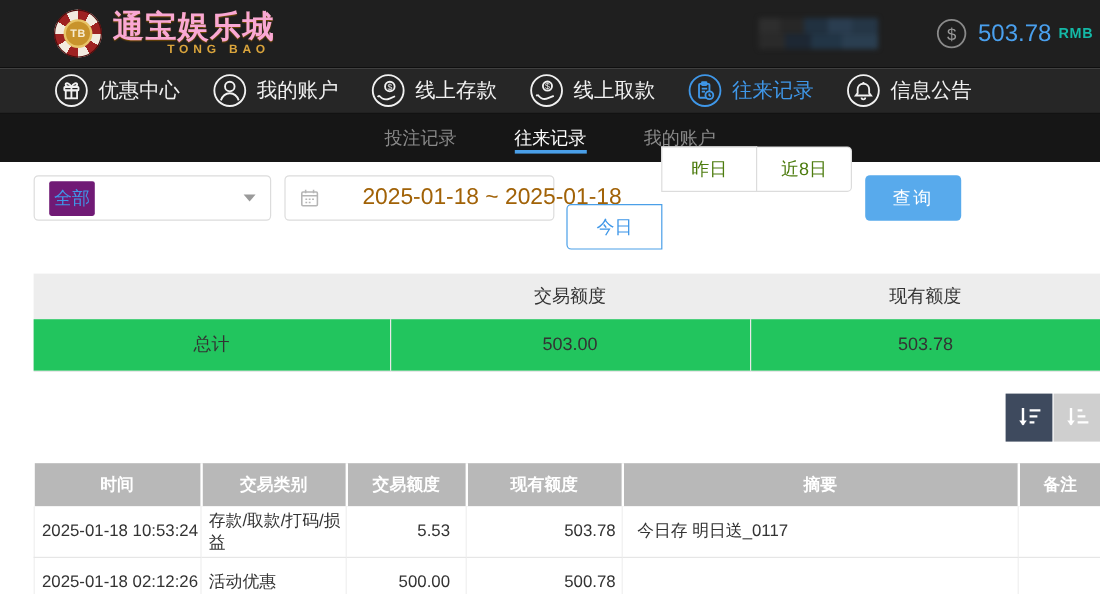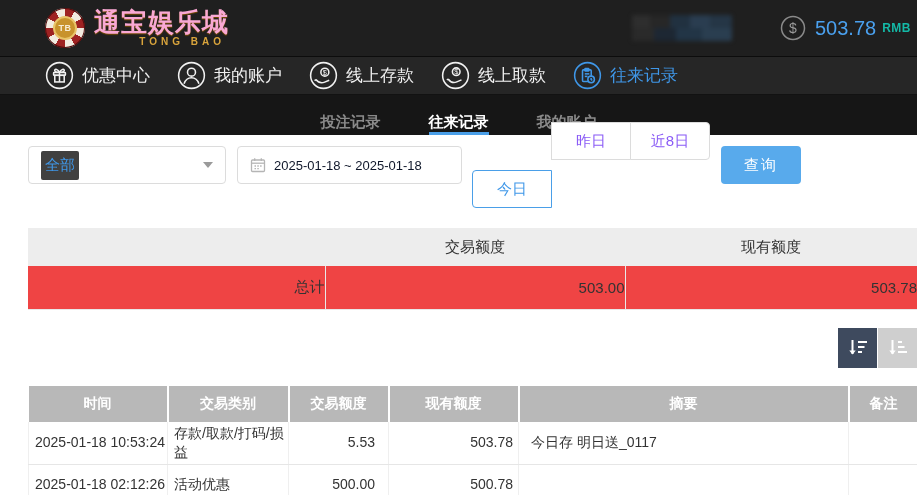--- a/index.html
+++ b/index.html
@@ -28,43 +28,43 @@
 
   
   .mainnav{ height:38px; background:#262626; display:flex; align-items:center; padding-left:45px; gap:27px; border-bottom:1px solid #121212; }
   .nav-item{ display:flex; align-items:center; gap:8px; color:#f1f1f1; font-size:17px; cursor:pointer; white-space:nowrap; }
   .nav-item .nav-ic{ width:29px; height:29px; display:flex; color:#f1f1f1; }
   .nav-item.active{ color:#3f97e8; }
   .nav-item.active .nav-ic{ color:#3f97e8; }
   .nav-ic svg{ width:100%; height:100%; }
 
   
-  .subtabs{ height:40px; background:#161616; display:flex; align-items:flex-end; justify-content:center; gap:48px;font-weight:bold; }
+  .subtabs{ height:40px; background:#161616; display:flex; align-items:center; justify-content:center; gap:48px; }
   .subtab{ font-size:15px; color:#8a8a8a; display:flex; align-items:center; cursor:pointer; border-bottom:3px solid transparent; padding-top:3px; }
   .subtab.active{ color:#ffffff; border-bottom-color:#4a9fe8; }
 
   
   .filter-row{ display:flex; align-items:center; margin:11px 0 0 28px; height:38px; }
   .select-box{ width:198px; height:38px; border:1px solid #dcdcdc; border-radius:4px; display:flex; align-items:center; padding:0 12px; position:relative; cursor:pointer; background:#fff; }
-  .select-value{ font-size:15px; color:#3f97e8; background:#404040; padding:5px 4px; border-radius:2px; }
+  .select-value{ font-size:15px; color:#3f97e8; background:#701a75; padding:5px 4px; border-radius:2px; }
   .caret{ position:absolute; right:12px; width:0; height:0; border-left:5px solid transparent; border-right:5px solid transparent; border-top:6px solid #9a9a9a; }
   .date-box{ width:225px; height:38px; border:1px solid #dcdcdc; border-radius:4px; display:flex; align-items:center; gap:8px; padding:0 12px; margin-left:11px; cursor:pointer; background:#fff; }
   .date-box .cal-ic{ width:16px; height:16px; display:flex; color:#b5b5b5; }
-  .date-value{ font-size:13px; color:#0f172a; white-space:nowrap; }
+  .date-value{ font-size:19px; color:#a16207; white-space:nowrap;margin-left:28px; }
   .quick-group{ display:flex; margin-left:10px; }
-  .quick-btn{ width:80px; height:38px; border:1px solid #dcdcdc; background:#fff; color:#8b5cf6; font-size:15px; display:flex; align-items:center; justify-content:center; cursor:pointer; margin-left:-1px; }
+  .quick-btn{ width:80px; height:38px; border:1px solid #dcdcdc; background:#fff; color:#4d7c0f; font-size:15px; display:flex; align-items:center; justify-content:center; cursor:pointer; margin-left:-1px; }
   .quick-btn:first-child{ border-radius:4px 0 0 4px; margin-left:0;margin-top:48px; }
   .quick-btn:last-child{ border-radius:0 4px 4px 0; }
   .quick-btn.active{ border-color:#4a9fe8; color:#3f97e8; position:relative; z-index:2; }
   .search-btn{ width:80px; height:38px; margin-left:11px; background:#58aaec; border:none; border-radius:4px; color:#fff; font-size:15px; display:flex; align-items:center; justify-content:center; cursor:pointer; letter-spacing:2px; }
 
   
   .summary-table{ width:889px; margin:44px 0 0 28px; border-collapse:collapse; table-layout:fixed; }
   .summary-table th{ background:#ededed; height:38px; font-size:15px; font-weight:normal; color:#333; text-align:center; }
-  .summary-table td{ height:43px; font-size:15px; color:#333; text-align:right; border-bottom:1px solid #e8e8e8; background:#ef4444; }
+  .summary-table td{ height:43px; font-size:15px; color:#333; text-align:center; border-bottom:1px solid #e8e8e8; background:#22c55e; }
   .summary-table td + td{ border-left:1px solid #e8e8e8; }
   .sum-col1{ width:297px; } .sum-col2{ width:300px; } .sum-col3{ width:292px; }
 
   
   .sort-bar{ display:flex; justify-content:flex-end; margin-top:18px; }
   .sort-btn{ width:39px; height:40px; display:flex; align-items:center; justify-content:center; cursor:pointer; border:none; }
   .sort-btn svg{ width:22px; height:22px; }
   .sort-desc{ background:#3e4a5e; color:#fff; }
   .sort-asc{ background:#cfcfcf; color:#fff; margin-left:1px; }
 
@@ -163,20 +163,31 @@
             <circle cx="16" cy="16" r="14.2"></circle>
             <rect x="10.5" y="9.8" width="9.6" height="12.8" rx="1"></rect>
             <rect x="13.2" y="8.3" width="4.2" height="2.6" rx="0.5"></rect>
             <line x1="13" y1="14.2" x2="18" y2="14.2"></line>
             <line x1="13" y1="17" x2="16" y2="17"></line>
             <circle cx="20" cy="20.3" r="3.6" fill="#262626"></circle>
             <path d="M20 18.7v1.6l1.3 1"></path>
           </svg>
       </span>
       <span>往来记录</span>
+    </div>
+    <div class="nav-item">
+      <span class="nav-ic">
+        <svg viewBox="0 0 32 32" fill="none" stroke="currentColor" stroke-width="1.7">
+            <circle cx="16" cy="16" r="14.2"></circle>
+            <path d="M16 9.7c-3.1 0-5.3 2.2-5.3 5.3v3.3l-1.7 2.2h14l-1.7-2.2V15c0-3.1-2.2-5.3-5.3-5.3z"></path>
+            <line x1="16" y1="8.2" x2="16" y2="9.7"></line>
+            <path d="M14.3 22.4a1.7 1.7 0 0 0 3.4 0"></path>
+          </svg>
+      </span>
+      <span>信息公告</span>
     </div>
   </nav>
 
   <div class="subtabs">
     <div class="subtab">投注记录</div>
     <div class="subtab active">往来记录</div>
     <div class="subtab">我的账户</div>
   </div>
 
   <div class="filter-row">

